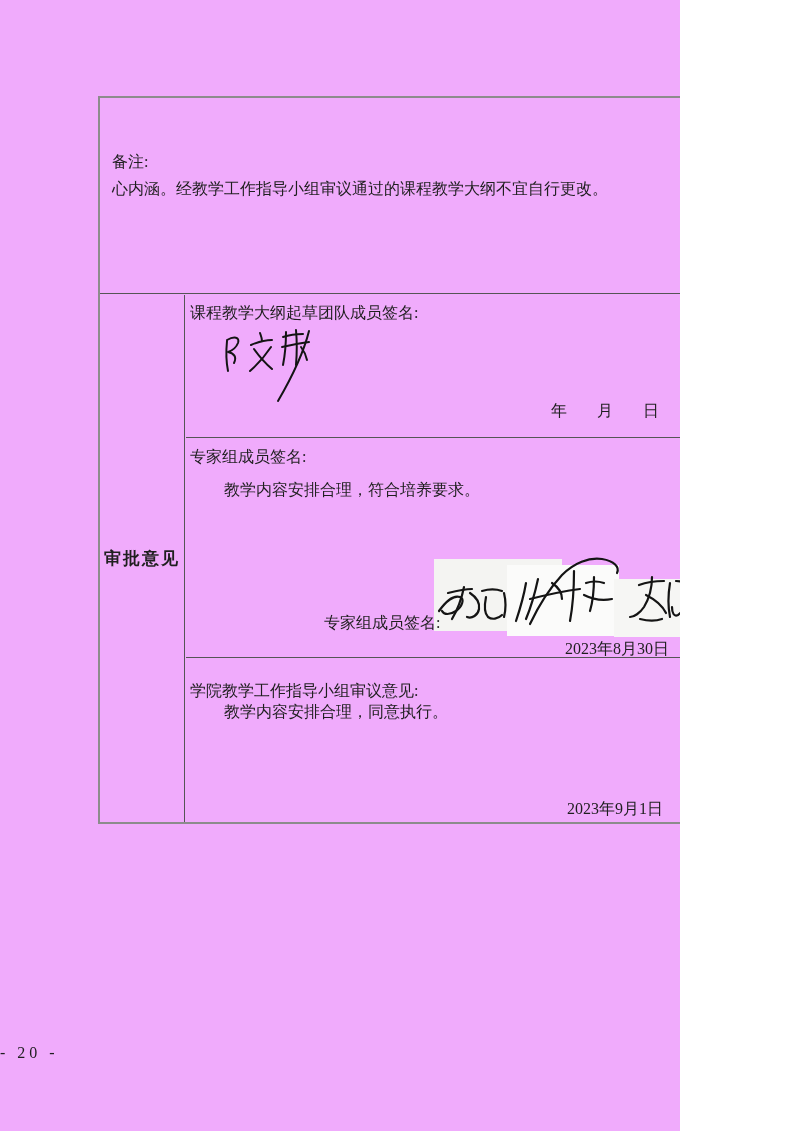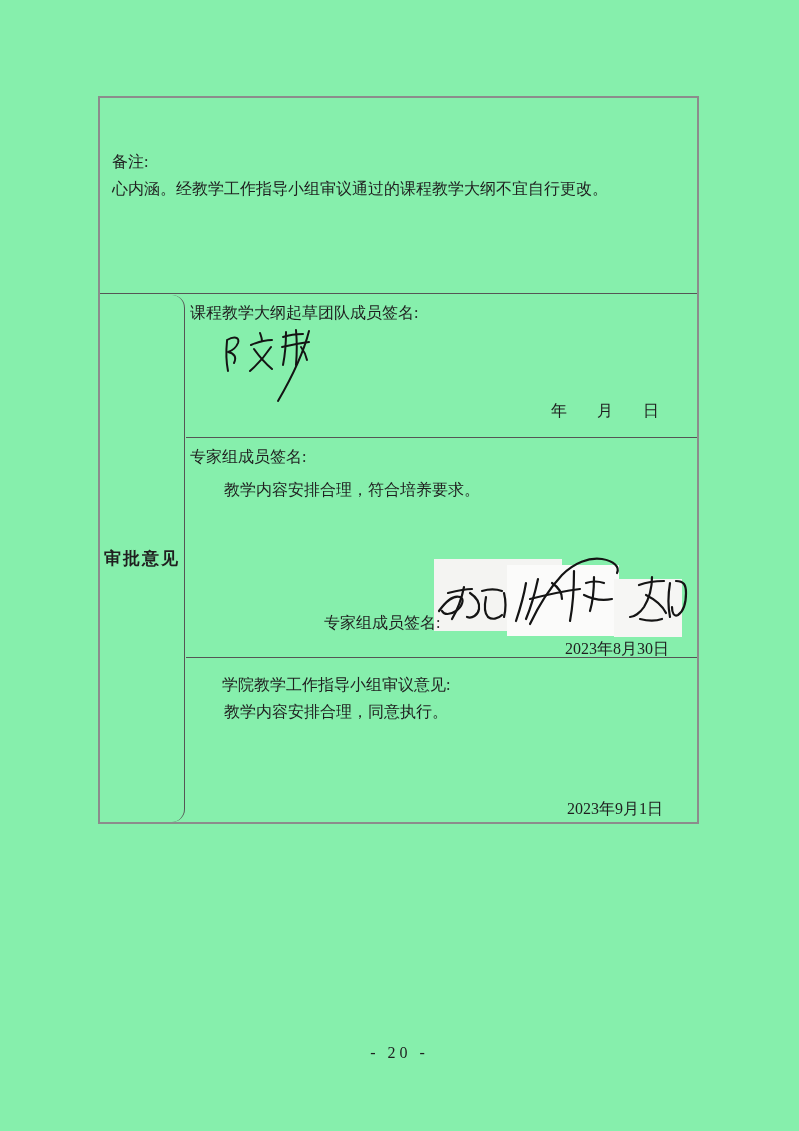--- a/index.html
+++ b/index.html
@@ -3,23 +3,23 @@
 <meta charset="utf-8">
 <style>
   * { box-sizing: border-box; margin: 0; padding: 0; }
   html, body { background: #ffffff; }
   body {
     font-family: "Liberation Serif", "DejaVu Serif", serif;
     color: #1f1f1f;
   }
   .page {
     position: relative;
-    width: 799px;
+    width: 680px;
     height: 1131px;
-    background: #86efac;
+    background: #f0abfc;
     overflow: hidden;
   }
   .form-table {
     position: absolute;
     left: 98px;
     top: 96px;
     width: 601px;
     height: 728px;
     border: 2px solid #8c8c8c;
   }
@@ -28,21 +28,21 @@
   .cell-remarks {
     left: 0; top: 0; width: 597px; height: 196px;
     border-bottom: 1px solid #555;
     padding: 50px 12px 0 12px;
   }
   .remarks-line1 { padding-left: 28px; }
 
   .cell-rowlabel {
     left: 0; top: 197px; width: 85px; height: 527px;
     border-right: 1px solid #555;
-    display: flex; align-items: center; justify-content: center; border-radius: 13px;
+    display: flex; align-items: center; justify-content: center;
   }
   .rowlabel-text {
     font-size: 17px; font-weight: bold; letter-spacing: 2px;
     white-space: nowrap;
   }
 
   .cell-a { left: 86px; top: 197px; width: 511px; height: 143px; border-bottom: 1px solid #555; }
   .cell-b { left: 86px; top: 341px; width: 511px; height: 219px; border-bottom: 1px solid #555; }
   .cell-c { left: 86px; top: 561px; width: 511px; height: 163px; }
 
@@ -53,21 +53,21 @@
   .sig-patch { position: absolute; }
   .sig-svg { position: absolute; }
   .sig-svg path {
     fill: none; stroke: #141414;
     stroke-linecap: round; stroke-linejoin: round;
   }
 
   .page-number {
     position: absolute;
     left: 0; top: 1044px; width: 100%;
-    text-align: center;
+    text-align: left;
     font-size: 16px;
     letter-spacing: 4px;
   }
 </style>
 </head>
 <body>
 
 <div class="page">
 
   <div class="form-table">
@@ -141,21 +141,21 @@
           <path d="M238,38 C236,50 236,62 238,72"></path>
           <path d="M244,36 C252,36 254,40 254,48 C254,58 252,66 246,70 C242,72 240,68 240,62"></path>
         </g>
       </svg>
 
       <div class="abs" style="left:138px; top:170px;">专家组成员签名:</div>
       <div class="abs" style="right:28px; top:196px;">2023年8月30日</div>
     </div>
 
     <div class="cell cell-c">
-      <div class="abs" style="left:4px; top:12px;margin-left:32px;">学院教学工作指导小组审议意见:</div>
+      <div class="abs" style="left:4px; top:18px;">学院教学工作指导小组审议意见:</div>
       <div class="abs" style="left:38px; top:39px;">教学内容安排合理，同意执行。</div>
       <div class="abs" style="right:34px; top:136px;">2023年9月1日</div>
     </div>
 
   </div>
 
   <div class="page-number">- 20 -</div>
 
 </div>
 

